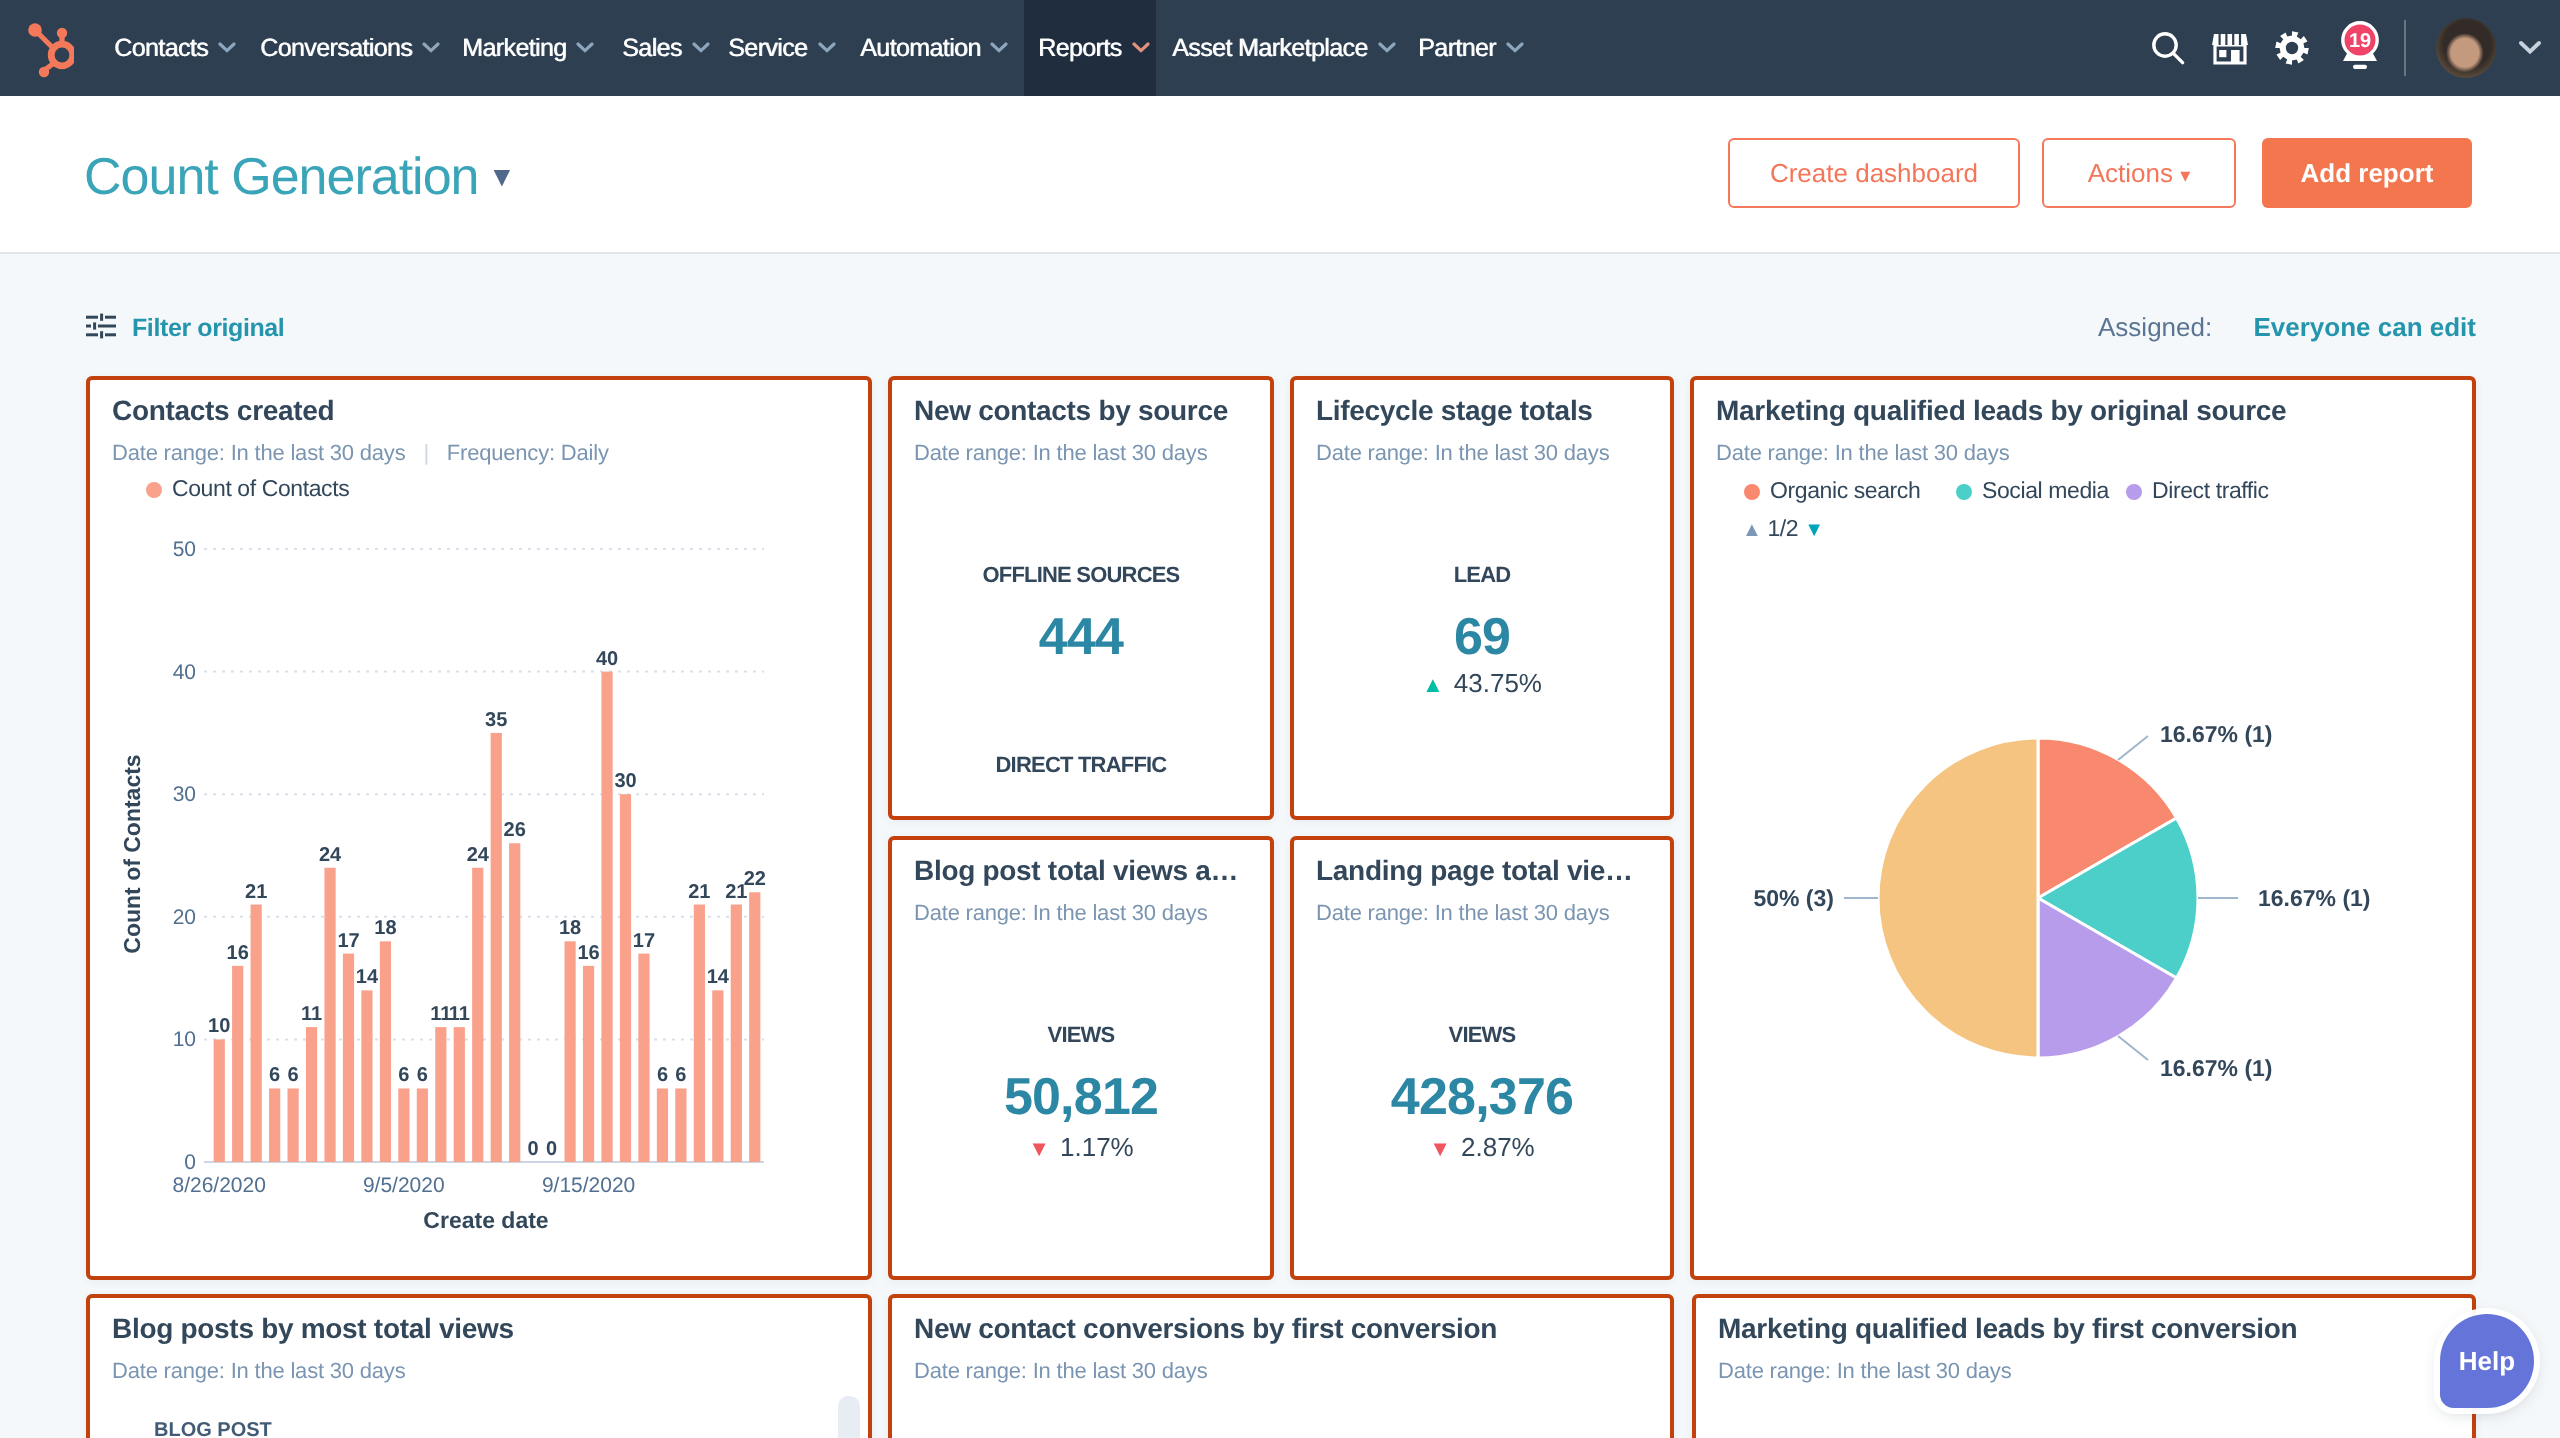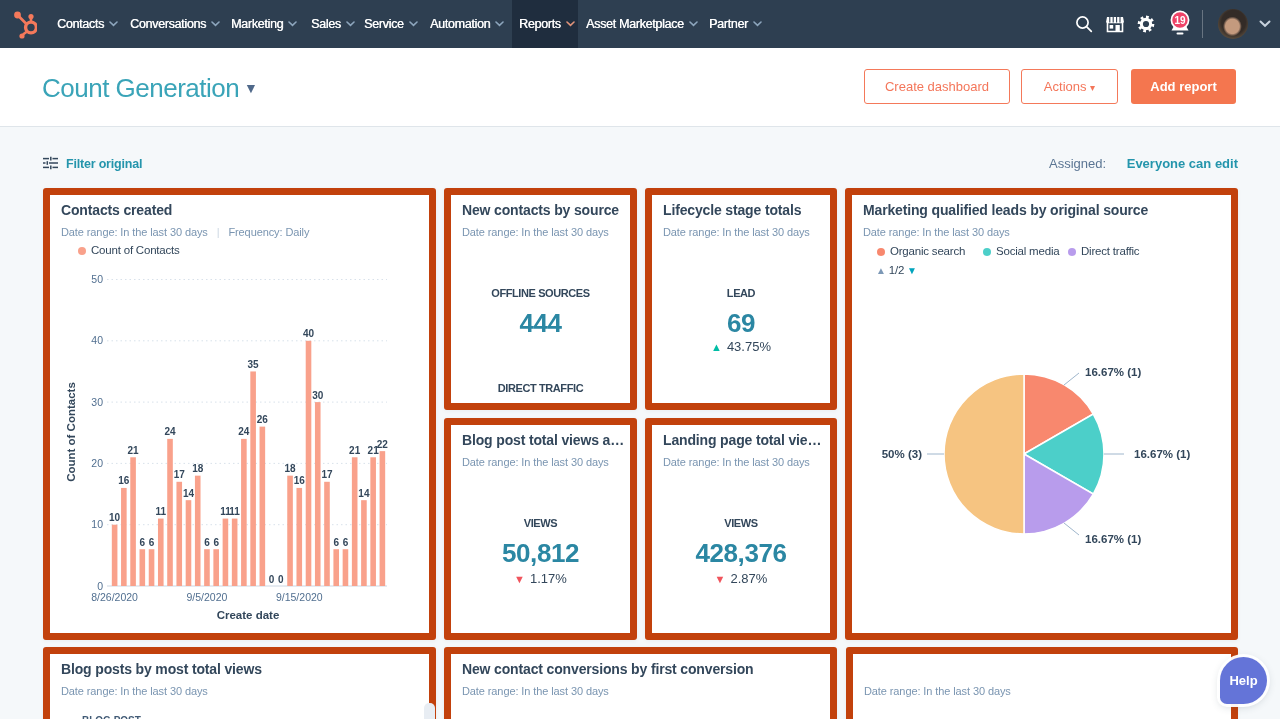--- a/index.html
+++ b/index.html
@@ -15,21 +15,21 @@
    radial-gradient(circle at 52% 44%, #332b27 0 52%, #544739 70%, #73655a 90%, #5a4c42 100%); }
 .hdr { position:absolute; left:0; top:48px; width:1280px; height:79px; background:#fff; border-bottom:1px solid #dfe5ea; }
 .htitle { position:absolute; left:42px; top:73px; font-size:26px; color:#3aa4b8; letter-spacing:-0.5px; }
 .hcaret { position:absolute; left:244px; top:80px; font-size:14px; color:#50698a; }
 .btn { position:absolute; top:69px; height:35px; border-radius:3px; font-size:13px; line-height:33px; text-align:center; }
 .btn.o { background:#fff; border:1px solid #f4795a; color:#f4765a; }
 .btn.f { background:#f4764f; color:#fff; font-weight:bold; line-height:35px; }
 .flink { position:absolute; left:66px; top:157px; font-size:12.5px; font-weight:bold; color:#2495ac; letter-spacing:-0.2px; }
 .assign { position:absolute; right:42px; top:156px; font-size:13px; color:#5a7593; }
 .assign b { color:#2495ac; margin-left:17px; }
-.card { position:absolute; background:#fff; border:7px solid #c2410c; border-radius:3px; box-shadow:0 1px 4px rgba(45,62,80,0.06); }
+.card { position:absolute; background:#fff; border:2px solid #c2410c; border-radius:3px; box-shadow:0 1px 4px rgba(45,62,80,0.06); }
 .ct { position:absolute; left:11px; top:7px; font-size:14px; font-weight:bold; color:#33475b; letter-spacing:-0.15px; white-space:nowrap; overflow:hidden; text-overflow:ellipsis; }
 .cd { position:absolute; left:11px; top:31px; font-size:11px; color:#7a95b1; letter-spacing:-0.1px; white-space:nowrap;text-align:center; }
 .cd .dv { color:#cbd6e2; margin:0 6px; }
 .caps { position:absolute; left:0; width:100%; text-align:center; font-size:11px; font-weight:bold; color:#33475b; letter-spacing:-0.4px; }
 .bignum { position:absolute; left:0; width:100%; text-align:center; font-size:26px; font-weight:bold; color:#2b87a3; letter-spacing:-0.4px; }
 .pct { position:absolute; left:0; width:100%; text-align:center; font-size:13px; color:#33475b; }
 .pct .up { color:#00bda5; font-size:11px; margin-right:5px; }
 .pct .dn { color:#f0545c; font-size:11px; margin-right:5px; }
 .leg { position:absolute; font-size:11.5px; color:#33475b; letter-spacing:-0.2px; white-space:nowrap; }
 .dot { display:inline-block; width:8px; height:8px; border-radius:50%; margin-right:5px; vertical-align:-1px; }
@@ -272,15 +272,16 @@
   <div class="ct">Blog posts by most total views</div>
   <div class="cd">Date range: In the last 30 days</div>
   <div style="position:absolute;left:32px;top:61px;font-size:10px;font-weight:bold;color:#425b76">BLOG POST</div>
   <div style="position:absolute;left:374px;top:49px;width:11px;height:30px;background:#e8edf3;border-radius:5px"></div>
 </div>
 <div class="card" style="left:444px;top:647px;width:393px;height:80px">
   <div class="ct">New contact conversions by first conversion</div>
   <div class="cd">Date range: In the last 30 days</div>
 </div>
 <div class="card" style="left:846px;top:647px;width:392px;height:80px">
+  <div class="ct">Marketing qualified leads by first conversion</div>
   <div class="cd">Date range: In the last 30 days</div>
 </div>
 
 <div class="help">Help</div>
 </body></html>

